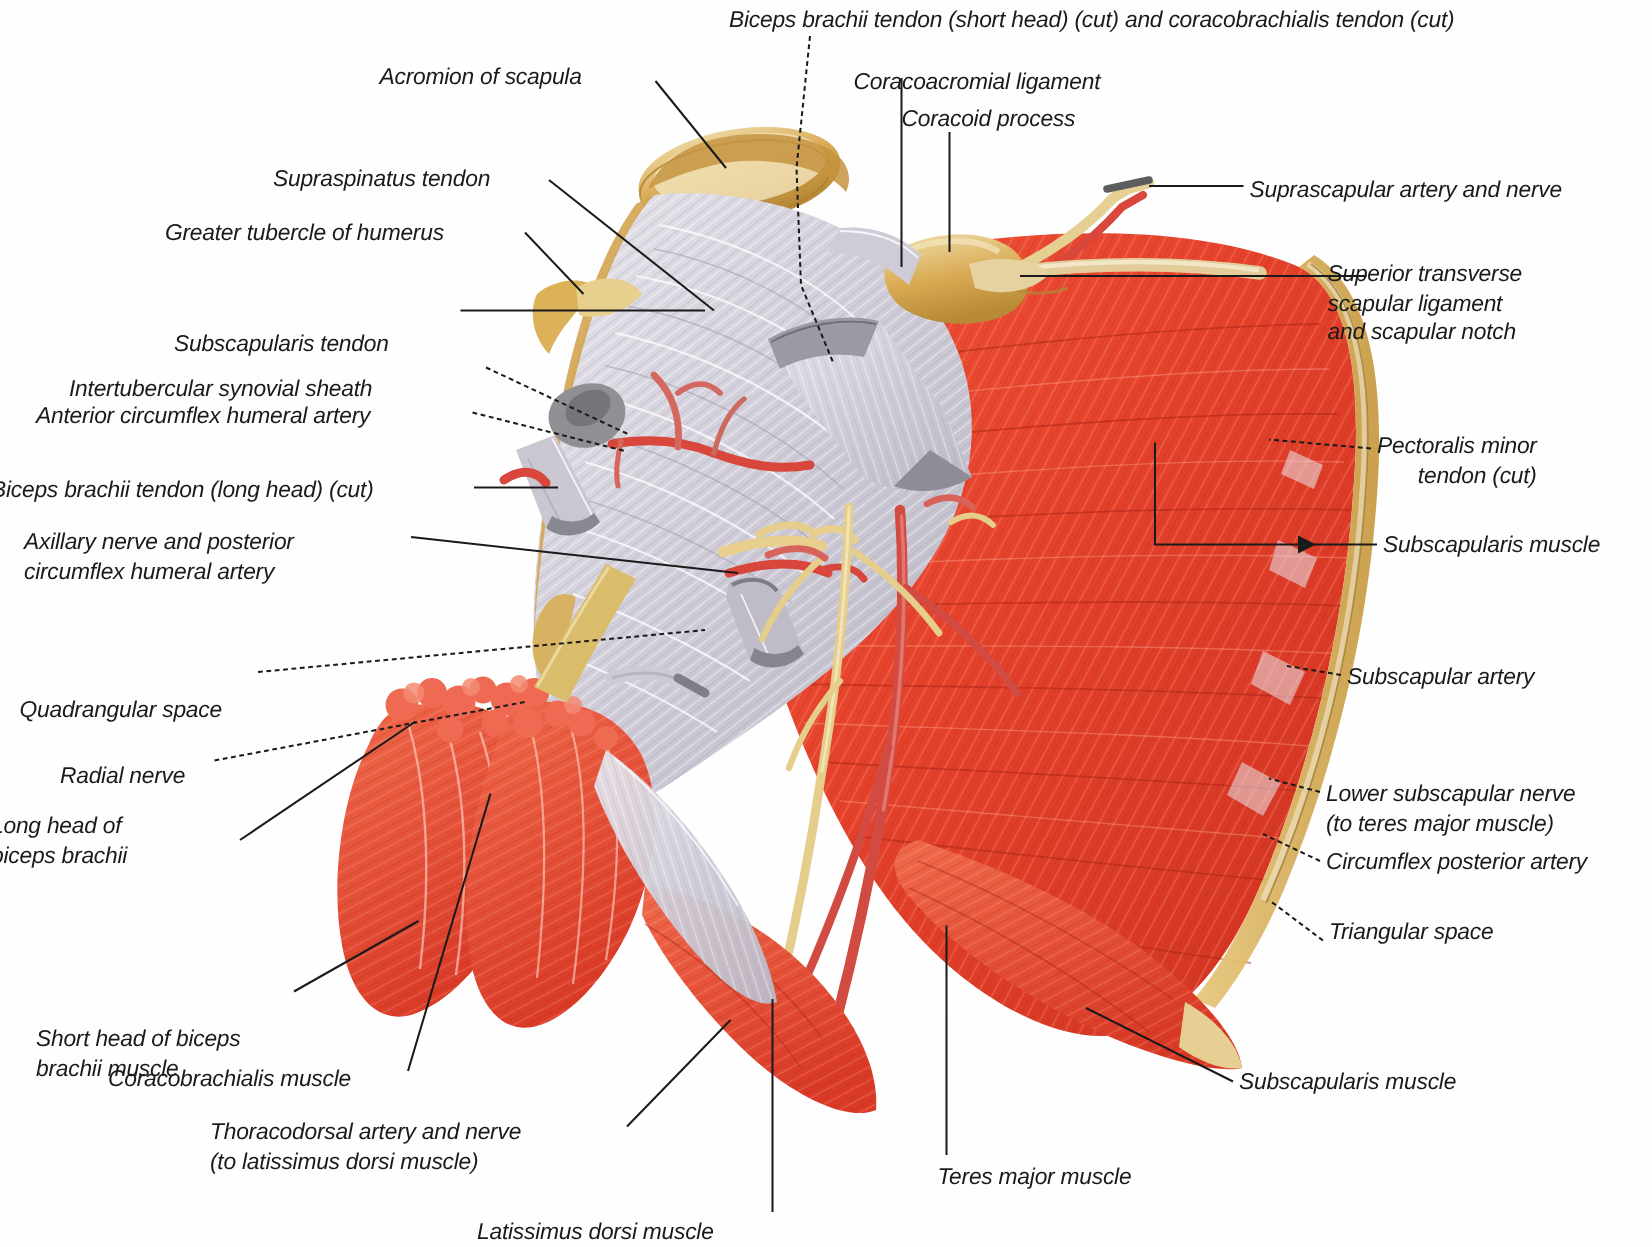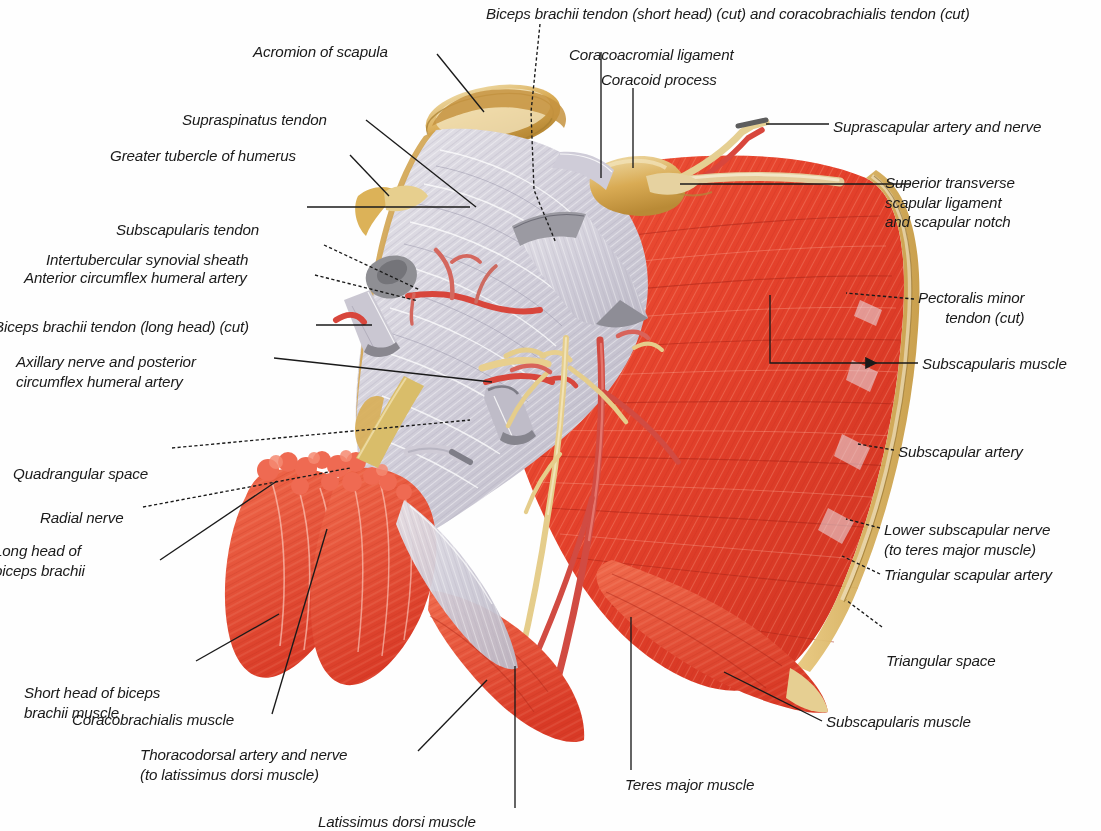--- a/index.html
+++ b/index.html
@@ -430,22 +430,22 @@
       <div class="lbl l" style="left: 16px; top: 352px;">Axillary nerve and posterior
 circumflex humeral artery</div>
       <div class="lbl l" style="left: 922px; top: 354px;">Subscapularis muscle</div>
       <div class="lbl l" style="left: 13px; top: 440px; margin-top: 24px;">Quadrangular space</div>
       <div class="lbl l" style="left: 898px; top: 442px;">Subscapular artery</div>
       <div class="lbl l" style="left: 40px; top: 508px;">Radial nerve</div>
       <div class="lbl l" style="left: -6px; top: 541px;">Long head of
 biceps brachii</div>
       <div class="lbl l" style="left: 884px; top: 520px;">Lower subscapular nerve
 (to teres major muscle)</div>
-      <div class="lbl l" style="left: 884px; top: 565px;">Triangular scapular artery</div>
-      <div class="lbl l" style="left: 886px; top: 651px;">Triangular space</div>
+      <div class="lbl l" style="left: 884px; top: 565px;">Circumflex posterior artery</div>
+      <div class="lbl l" style="left: 886px; top: 612px;">Triangular space</div>
       <div class="lbl l" style="left: 24px; top: 654px; margin-top: 29px;">Short head of biceps
 brachii muscle</div>
       <div class="lbl l" style="left: 72px; top: 710px;">Coracobrachialis muscle</div>
       <div class="lbl l" style="left: 826px; top: 712px;">Subscapularis muscle</div>
       <div class="lbl l" style="left: 140px; top: 745px;">Thoracodorsal artery and nerve
 (to latissimus dorsi muscle)</div>
       <div class="lbl l" style="left: 625px; top: 775px;">Teres major muscle</div>
       <div class="lbl l" style="left: 318px; top: 812px;">Latissimus dorsi muscle</div>
     </div>
 

